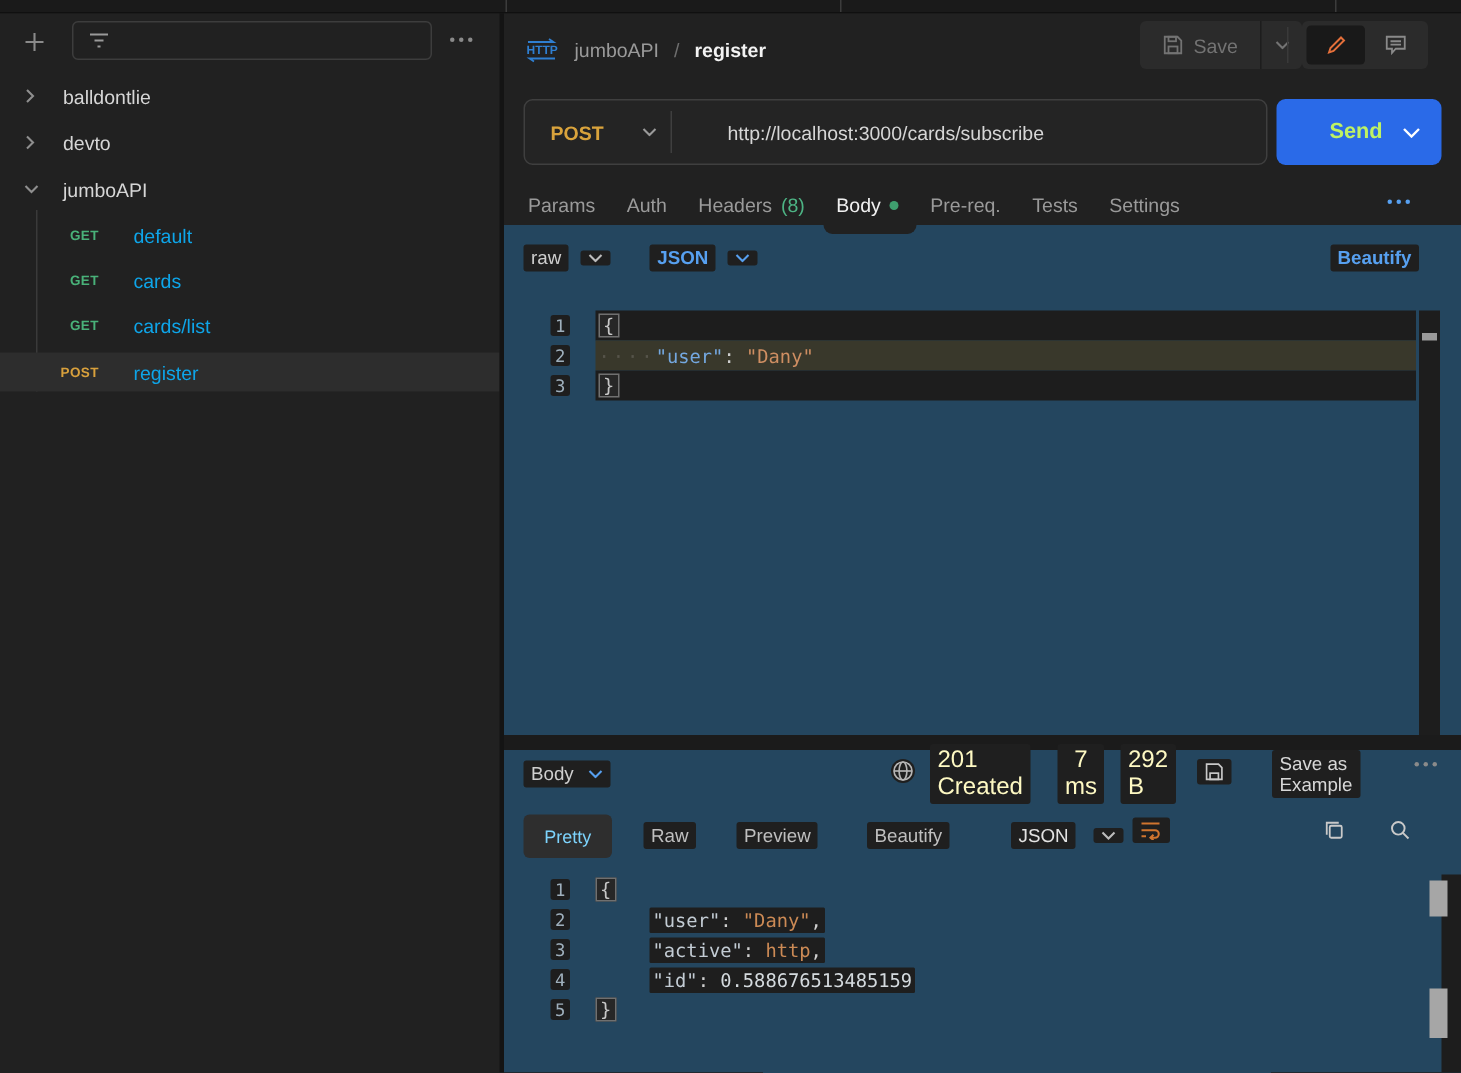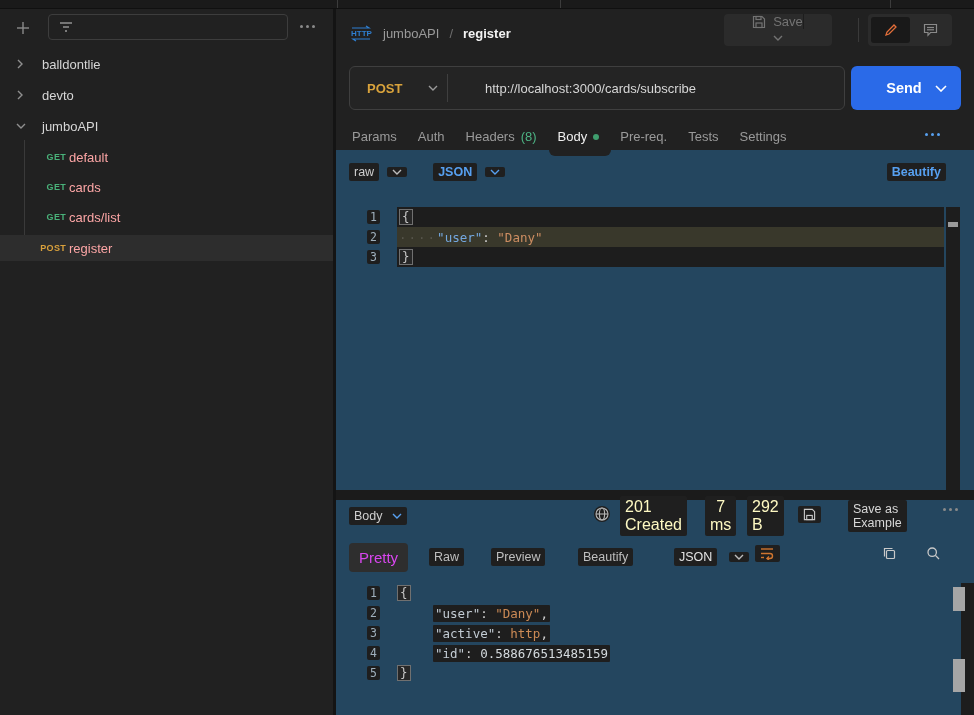--- a/index.html
+++ b/index.html
@@ -23,48 +23,48 @@
   .dots.blue i { background:#57a0f0; }
   .sb-more { position:absolute; left:300px; top:11px; }
 
   .tree-row { position:absolute; left:0; width:333px; height:24px; display:flex; align-items:center; font-size:13px; color:#d6d6d6; cursor:pointer; }
   .tree-row.selected { background:#2d2d2d; height:26px; }
   .tw { color:#8f8f8f; margin-left:16px; width:12px; }
   .tree-label { margin-left:14px; }
   .method { width:66px; text-align:right; font-size:9px; font-weight:bold; letter-spacing:.3px; flex:0 0 66px; }
   .method.get { color:#49b179; }
   .method.post { color:#d8a03c; }
-  .child-label { margin-left:3px; color:#fca5a5; }
+  .child-label { margin-left:23px; color:#0ea5e9; }
   .indent-guide { left:24px; top:131px; width:1px; height:121px; background:#3a3a3a; }
 
   
   .main { left:336px; top:9px; right:0; bottom:0; background:#212121; }
 
   
   .crumb-row { position:absolute; left:13px; top:13px; height:22px; display:flex; align-items:center; gap:10px; }
   .crumb-col { color:#9a9a9a; font-size:13px; }
   .crumb-sep { color:#6f6f6f; font-size:13px; }
   .crumb-req { color:#f3f3f3; font-size:13px; font-weight:bold; }
 
-  .save-group { position:absolute; left:388px; top:5px; width:108px; height:32px; background:#2b2b2b; border-radius:4px; display:flex; align-items:center; color:#737373;flex-direction:column; }
+  .save-group { position:absolute; left:424px; top:5px; width:108px; height:32px; background:#2b2b2b; border-radius:4px; display:flex; align-items:center; color:#737373; }
   .save-main { flex:1; display:flex; align-items:center; justify-content:center; gap:7px; font-size:13px; height:100%; border-right:1px solid #1d1d1d; cursor:pointer; }
   .save-caret { width:27px; display:flex; align-items:center; justify-content:center; cursor:pointer; height:100%; }
   .hdr-div { position:absolute; left:522px; top:9px; width:1px; height:24px; background:#3a3a3a; }
   .edit-group { position:absolute; left:532px; top:5px; width:84px; height:32px; background:#2b2b2b; border-radius:4px; display:flex; align-items:center; padding:3px; gap:2px; }
   .pencil-seg { width:39px; height:26px; background:#191919; border-radius:3px; display:flex; align-items:center; justify-content:center; cursor:pointer; }
   .comment-seg { flex:1; height:26px; display:flex; align-items:center; justify-content:center; color:#8a8a8a; cursor:pointer; }
 
   
   .url-box { position:absolute; left:13px; top:57px; width:496px; height:44px; border:1px solid #3f3f3f; border-radius:6px; background:#242424; display:flex; align-items:center; }
   .method-sel { width:97px; height:100%; display:flex; align-items:center; padding-left:17px; gap:26px; cursor:pointer; }
   .method-txt { color:#d9a33c; font-weight:bold; font-size:13px; }
   .url-div { width:1px; height:28px; background:#3f3f3f; }
   .url-text { margin-left:37px; font-size:13px; color:#d6d6d6; white-space:nowrap; }
   .send-btn { position:absolute; left:515px; top:57px; width:110px; height:44px; background:#2a6ae8; border-radius:6px; display:flex; align-items:center; padding:0 14px 0 22px; cursor:pointer; }
-  .send-label { flex:1; color:#ffffff; font-size:14.5px; font-weight:bold; text-align:center; }
+  .send-label { flex:1; color:#bef264; font-size:14.5px; font-weight:bold; text-align:center; }
 
   
   .tabs-row { position:absolute; left:16px; top:117px; height:33px; display:flex; gap:21px; align-items:flex-start; }
   .tab { font-size:13px; color:#9a9a9a; padding:3px 0 9px 0; cursor:pointer; display:flex; gap:6px; align-items:center; }
   .tab .cnt { color:#4db384; }
   .tab.active { color:#f0f0f0; border-bottom:3px solid #ee6237; padding-bottom:6px; }
   .green-dot { width:6px; height:6px; border-radius:50%; background:#3f9e6e; }
   .tabs-more { position:absolute; right:34px; top:124px; }
 
   
@@ -96,21 +96,21 @@
   .resp-body-sel { display:flex; align-items:center; gap:9px; cursor:pointer; }
   .resp-body-label { font-size:12.5px; color:#cfcfcf; }
   .meta-globe { position:absolute; left:245px; top:1px; color:#b5b5b5; background:#1f1f1f; border-radius:50%; }
   .m-status { position:absolute; left:271px; } .m-time { position:absolute; left:356px;text-align:center; } .m-size { position:absolute; left:398px; }
   .green-chip { color:#fef9c3; font-size:16px; }
   .m-floppy { position:absolute; left:449px; top:1px; color:#c9c9c9; }
   .m-saveex { position:absolute; left:471px; color:#d8d8d8; font-size:12.5px; cursor:pointer;margin-left:28px; }
   .meta-more { position:absolute; right:16px; top:8px; }
 
   .rtabs-row { position:absolute; left:13px; top:43px; height:30px; width:612px; }
-  .pretty-btn { position:absolute; left:0; top:0; width:59px; height:29px; background:#2e2e2e; border-radius:4px; color:#d946ef; font-size:15px; display:flex; align-items:center; justify-content:center; cursor:pointer; }
+  .pretty-btn { position:absolute; left:0; top:0; width:59px; height:29px; background:#2e2e2e; border-radius:4px; color:#7dd3fc; font-size:12px; display:flex; align-items:center; justify-content:center; cursor:pointer; }
   .rtab { position:absolute; top:5px; font-size:12.5px; color:#bfbfbf; cursor:pointer; }
   .rt-raw { left:80px; } .rt-preview { left:142px; } .rt-visualize { left:229px; }
   .rt-json { left:325px; color:#e3e3e3; display:flex; gap:12px; align-items:center; }
   .wrap-chip { position:absolute; left:406px; top:2px; cursor:pointer; }
   .rt-copy { position:absolute; left:533px; top:3px; color:#c9c9c9; cursor:pointer; }
   .rt-search { position:absolute; left:577px; top:3px; color:#c9c9c9; cursor:pointer; }
 
   .rv-row { position:absolute; left:0; width:620px; height:20px; display:flex; align-items:center; font-family:"DejaVu Sans Mono", monospace; font-size:12.5px; }
   .rv-content { display:flex; align-items:center; white-space:pre; }
   .tok { background:#1e1e1e; padding:1px 2px; border-radius:1px; }

